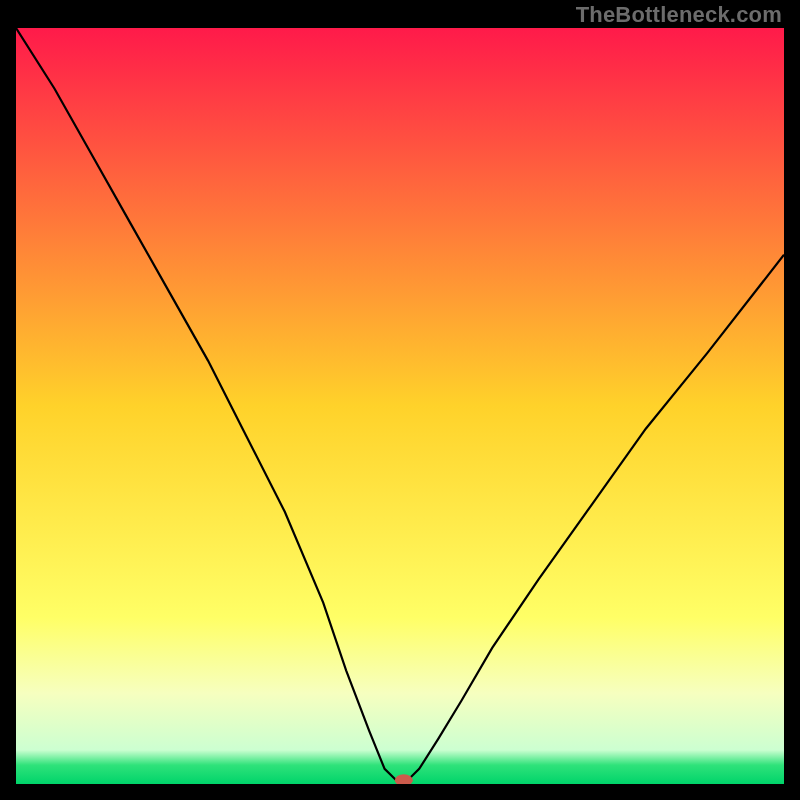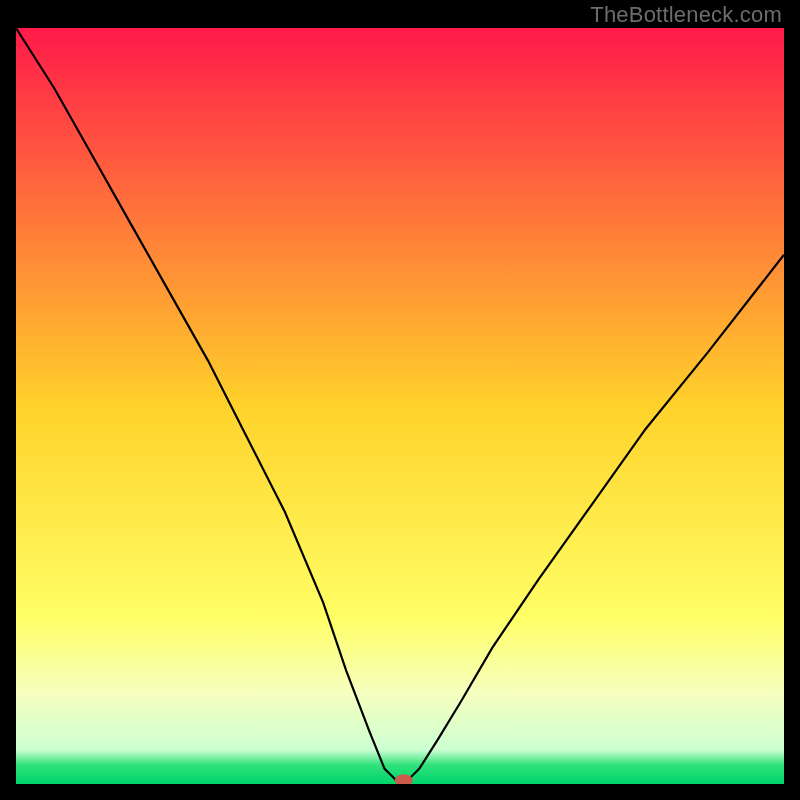--- a/index.html
+++ b/index.html
@@ -16,21 +16,21 @@
     width: 800px;
     height: 800px;
     background: #000;
   }
   .watermark {
     position: absolute;
     top: 2px;
     right: 18px;
     color: #6c6c6c;
     font-size: 22px;
-    font-weight: 400;
+    font-weight: 700;
     letter-spacing: 0.2px;
     user-select: none;
     text-align: center;
   }
   .plot {
     position: absolute;
     left: 16px;
     top: 28px;
     width: 768px;
     height: 756px;

